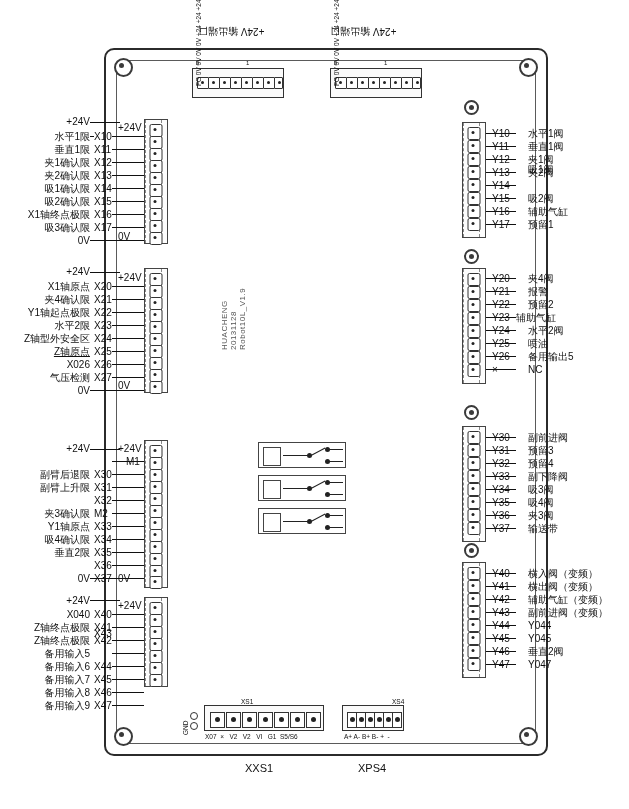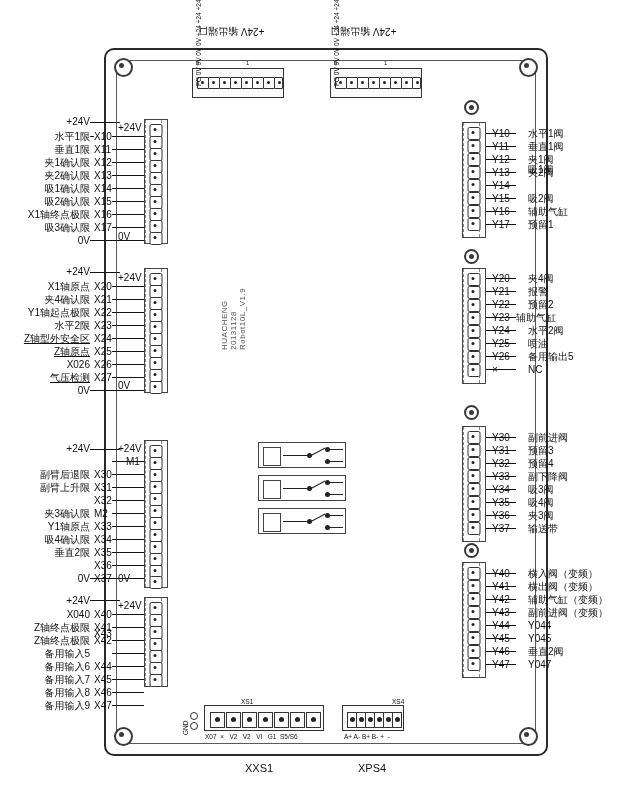--- a/index.html
+++ b/index.html
@@ -263,24 +263,24 @@
       </div>
   </div>
   <div class="code" style="left:118px;top:272px;">+24V</div>
   <div class="code" style="left:118px;top:380px;">0V</div>
 
   <div class="lbl r" style="left:18px;top:266px;width:72px;">+24V</div>
   <div class="lbl r" style="left:18px;top:281px;width:72px;">X1轴原点</div>
   <div class="lbl r" style="left:18px;top:294px;width:72px;">夹4确认限</div>
   <div class="lbl r" style="left:8px;top:307px;width:82px;">Y1轴起点极限</div>
   <div class="lbl r" style="left:18px;top:320px;width:72px;">水平2限</div>
-  <div class="lbl r" style="left:4px;top:333px;width:86px;text-decoration:underline;">Z轴型外安全区</div>
+  <div class="lbl r" style="left:4px;top:333px;width:86px;">Z轴型外安全区</div>
   <div class="lbl r" style="left:18px;top:346px;width:72px;text-decoration:underline;">Z轴原点</div>
   <div class="lbl r" style="left:18px;top:359px;width:72px;">X026</div>
-  <div class="lbl r" style="left:18px;top:372px;width:72px;text-decoration:underline;">气压检测</div>
+  <div class="lbl r" style="left:18px;top:372px;width:72px;">气压检测</div>
   <div class="lbl r" style="left:18px;top:385px;width:72px;">0V</div>
 
   <div class="code" style="left:94px;top:281px;">X20</div>
   <div class="code" style="left:94px;top:294px;">X21</div>
   <div class="code" style="left:94px;top:307px;">X22</div>
   <div class="code" style="left:94px;top:320px;">X23</div>
   <div class="code" style="left:94px;top:333px;">X24</div>
   <div class="code" style="left:94px;top:346px;">X25</div>
   <div class="code" style="left:94px;top:359px;">X26</div>
   <div class="code" style="left:94px;top:372px;">X27</div>

